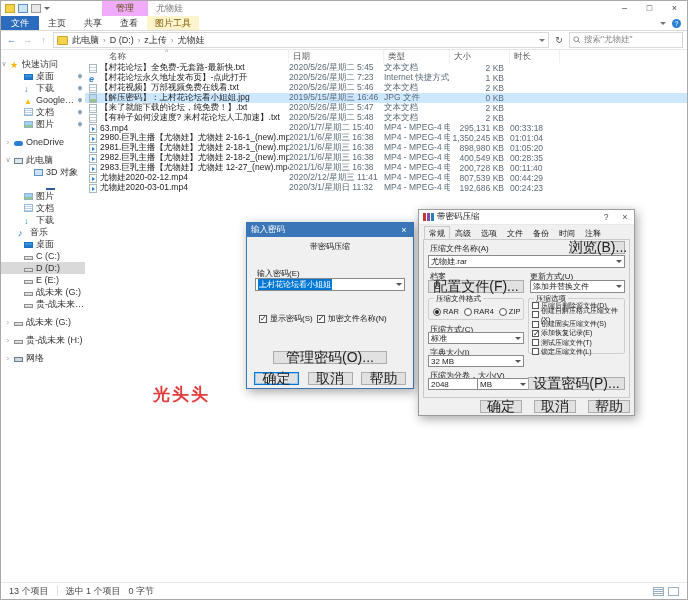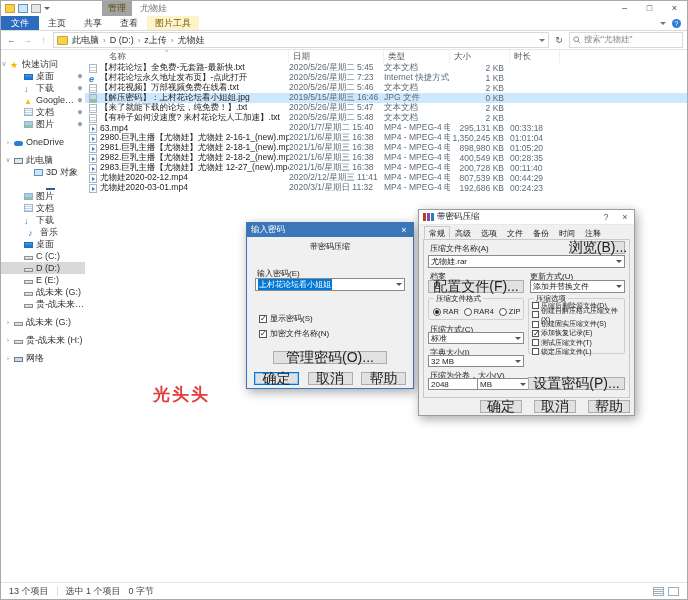--- a/index.html
+++ b/index.html
@@ -6,21 +6,21 @@
     font-family:"Liberation Sans","DejaVu Sans",sans-serif;background:#eee;}
   .window{position:relative;width:686px;height:598px;background:#fff;border:1px solid #a9a9a9;
     display:flex;flex-direction:column;}
   
   .titlebar{height:15px;display:flex;align-items:center;font-size:9px;background:#fff;flex:0 0 15px;}
   .qat{display:flex;align-items:center;gap:3px;padding-left:4px;}
   .qat-ic{width:8px;height:7px;background:#f7d14a;border:1px solid #caa52d;}
   .qat-ic.b{background:#cfe4f7;border-color:#5b93c9;}
   .qat-ic.g{background:#e8e8e8;border-color:#9a9a9a;}
   .qat-caret{border-top:3px solid #666;border-left:3px solid transparent;border-right:3px solid transparent;}
-  .manage-chip{margin-left:52px;background:#a3a3a3;color:#5a4a00;height:15px;line-height:15px;padding:0 6px;}
+  .manage-chip{margin-left:52px;background:#f0abfc;color:#5a4a00;height:15px;line-height:15px;padding:0 14px;}
   .win-title{margin-left:8px;color:#777;}
   .win-controls{margin-left:auto;display:flex;height:15px;}
   .wc{width:25px;text-align:center;line-height:15px;color:#444;font-size:9px;}
   
   .ribbonrow{height:14px;display:flex;align-items:stretch;font-size:9px;border-bottom:1px solid #dcdcdc;flex:0 0 14px;background:#fff;}
   .file-tab{background:#2b6cbe;color:#fff;line-height:14px;padding:0 10px;}
   .rtab{line-height:14px;padding:0 9px;color:#333;}
   .context-tab{line-height:14px;padding:0 8px;background:#fdf3cd;color:#7a5c00;}
   .ribbon-right{margin-left:auto;display:flex;align-items:center;gap:6px;padding-right:6px;}
   .rr-chev{border-top:3px solid #777;border-left:3px solid transparent;border-right:3px solid transparent;}
@@ -102,21 +102,21 @@
   .rb{width:8px;height:8px;flex:0 0 8px;background:#fff;border:1px solid #555;border-radius:50%;box-sizing:border-box;position:relative;}
   .rb.selected::after{content:"";position:absolute;left:1px;top:1px;width:4px;height:4px;border-radius:50%;background:#222;}
   
   .dlg-pass{left:233px;top:221px;width:168px;height:167px;border:1px solid #3b76b8;margin-left:12px;}
   .dlg-pass .tb{height:14px;background:#3b76b8;color:#fff;display:flex;align-items:center;font-size:8.5px;padding-left:4px;}
   .tb-x{margin-left:auto;width:18px;text-align:center;font-size:9px;}
   .pd-header{top:18px;left:0;right:0;text-align:center;}
   .pd-label{top:45px;left:10px;}
   .pd-combo{top:55px;left:8px;right:8px;}
   .pwd-sel{background:#0078d7;color:#fff;padding:0 1px;}
-  .pd-cbs{position:absolute;top:90px;left:12px;display:flex;flex-direction:column;gap:4px;}
+  .pd-cbs{position:absolute;top:90px;left:12px;display:flex;flex-direction:row;gap:4px;}
   .pd-manage{position:absolute;top:128px;left:26px;right:26px;height:13px;}
   .pd-btns{position:absolute;top:149px;left:7px;right:7px;display:flex;justify-content:space-between;}
   .pd-btns .btn{width:45px;height:13px;}
   
   .dlg-rar{left:417px;top:208px;width:217px;height:207px;border:1px solid #9b9b9b;}
   .dlg-rar .tb{height:14px;background:#fff;color:#222;display:flex;align-items:center;font-size:8.5px;padding-left:4px;gap:3px;border-bottom:1px solid #e8e8e8;}
   .rar-books{display:flex;gap:1px;}
   .rar-books span{width:3px;height:8px;display:inline-block;}
   .rb1{background:#c0392b;}.rb2{background:#8e44ad;}.rb3{background:#2980b9;}
   .tb-q{margin-left:auto;width:14px;text-align:center;color:#555;}
@@ -265,21 +265,21 @@
         <div class="side-item" style="padding-left: 14px;">
           <span class="tw"></span>
           <span class="si i-doc"></span>
           <span class="si-label">文档</span>
         </div>
         <div class="side-item" style="padding-left: 14px;">
           <span class="tw"></span>
           <span class="si i-download"></span>
           <span class="si-label">下载</span>
         </div>
-        <div class="side-item" style="padding-left: 18px;">
+        <div class="side-item" style="padding-left: 8px;">
           <span class="tw"></span>
           <span class="si i-music"></span>
           <span class="si-label">音乐</span>
         </div>
         <div class="side-item" style="padding-left: 14px;">
           <span class="tw"></span>
           <span class="si i-desktop"></span>
           <span class="si-label">桌面</span>
         </div>
         <div class="side-item" style="padding-left: 14px;">

